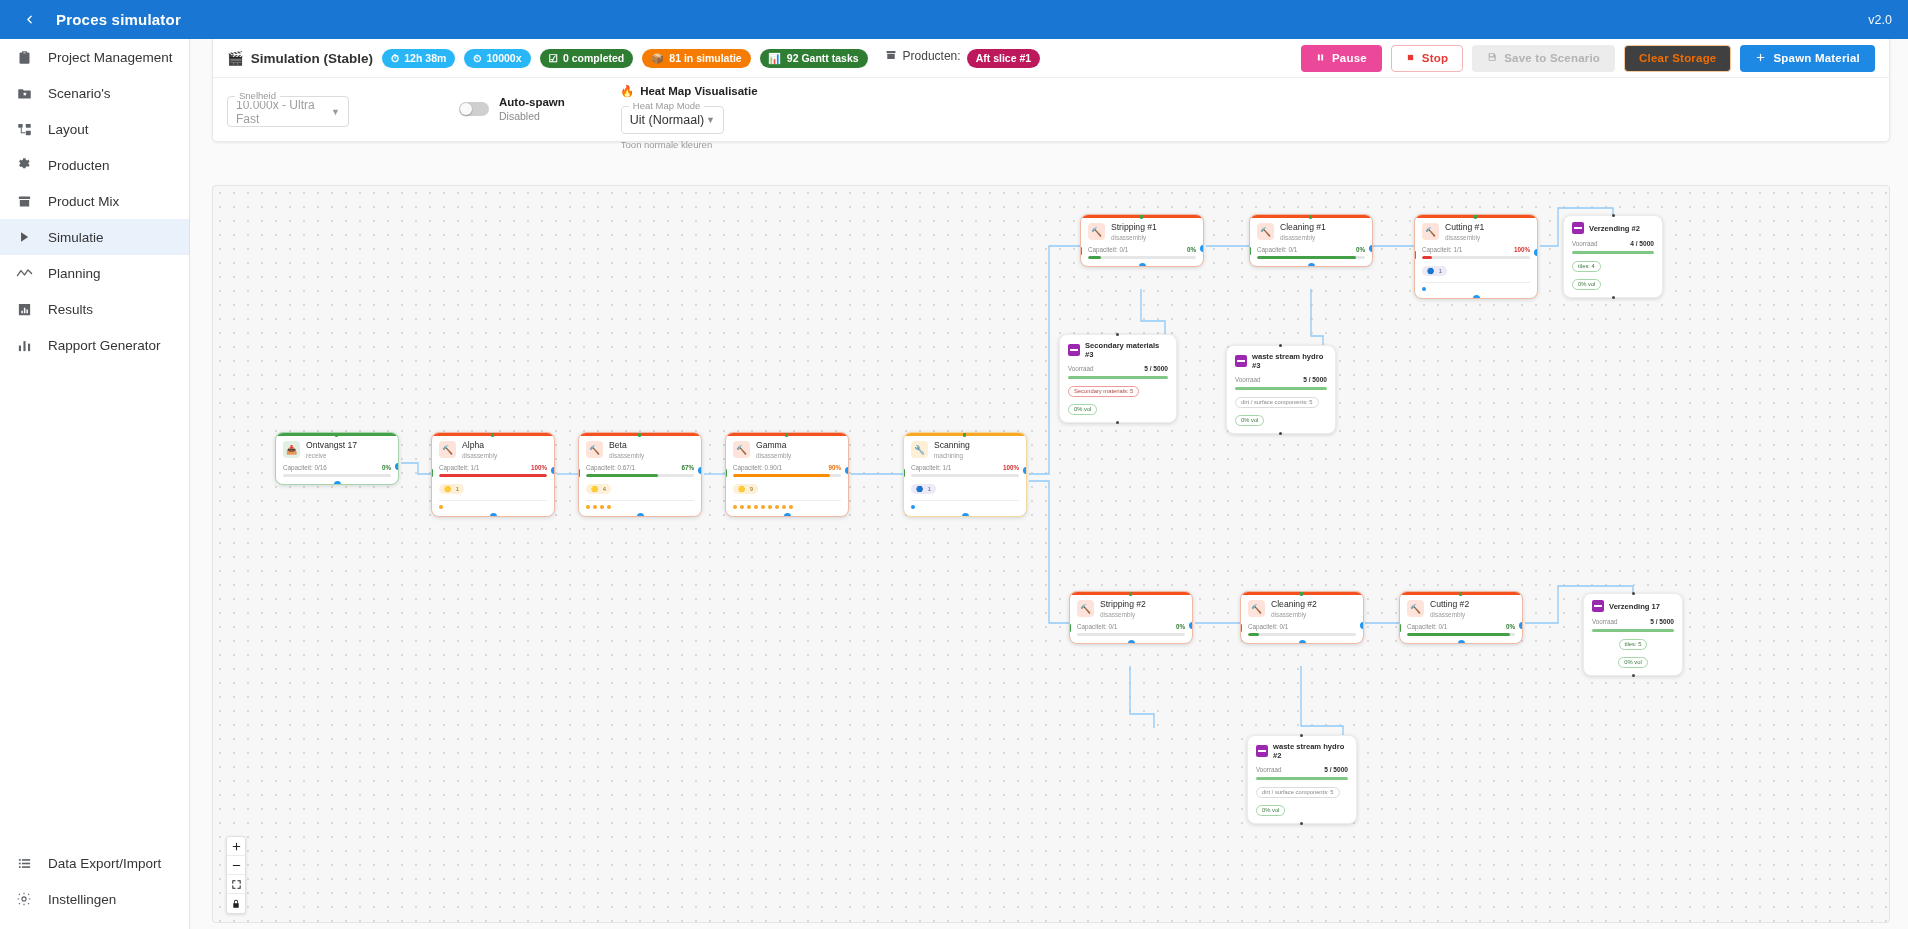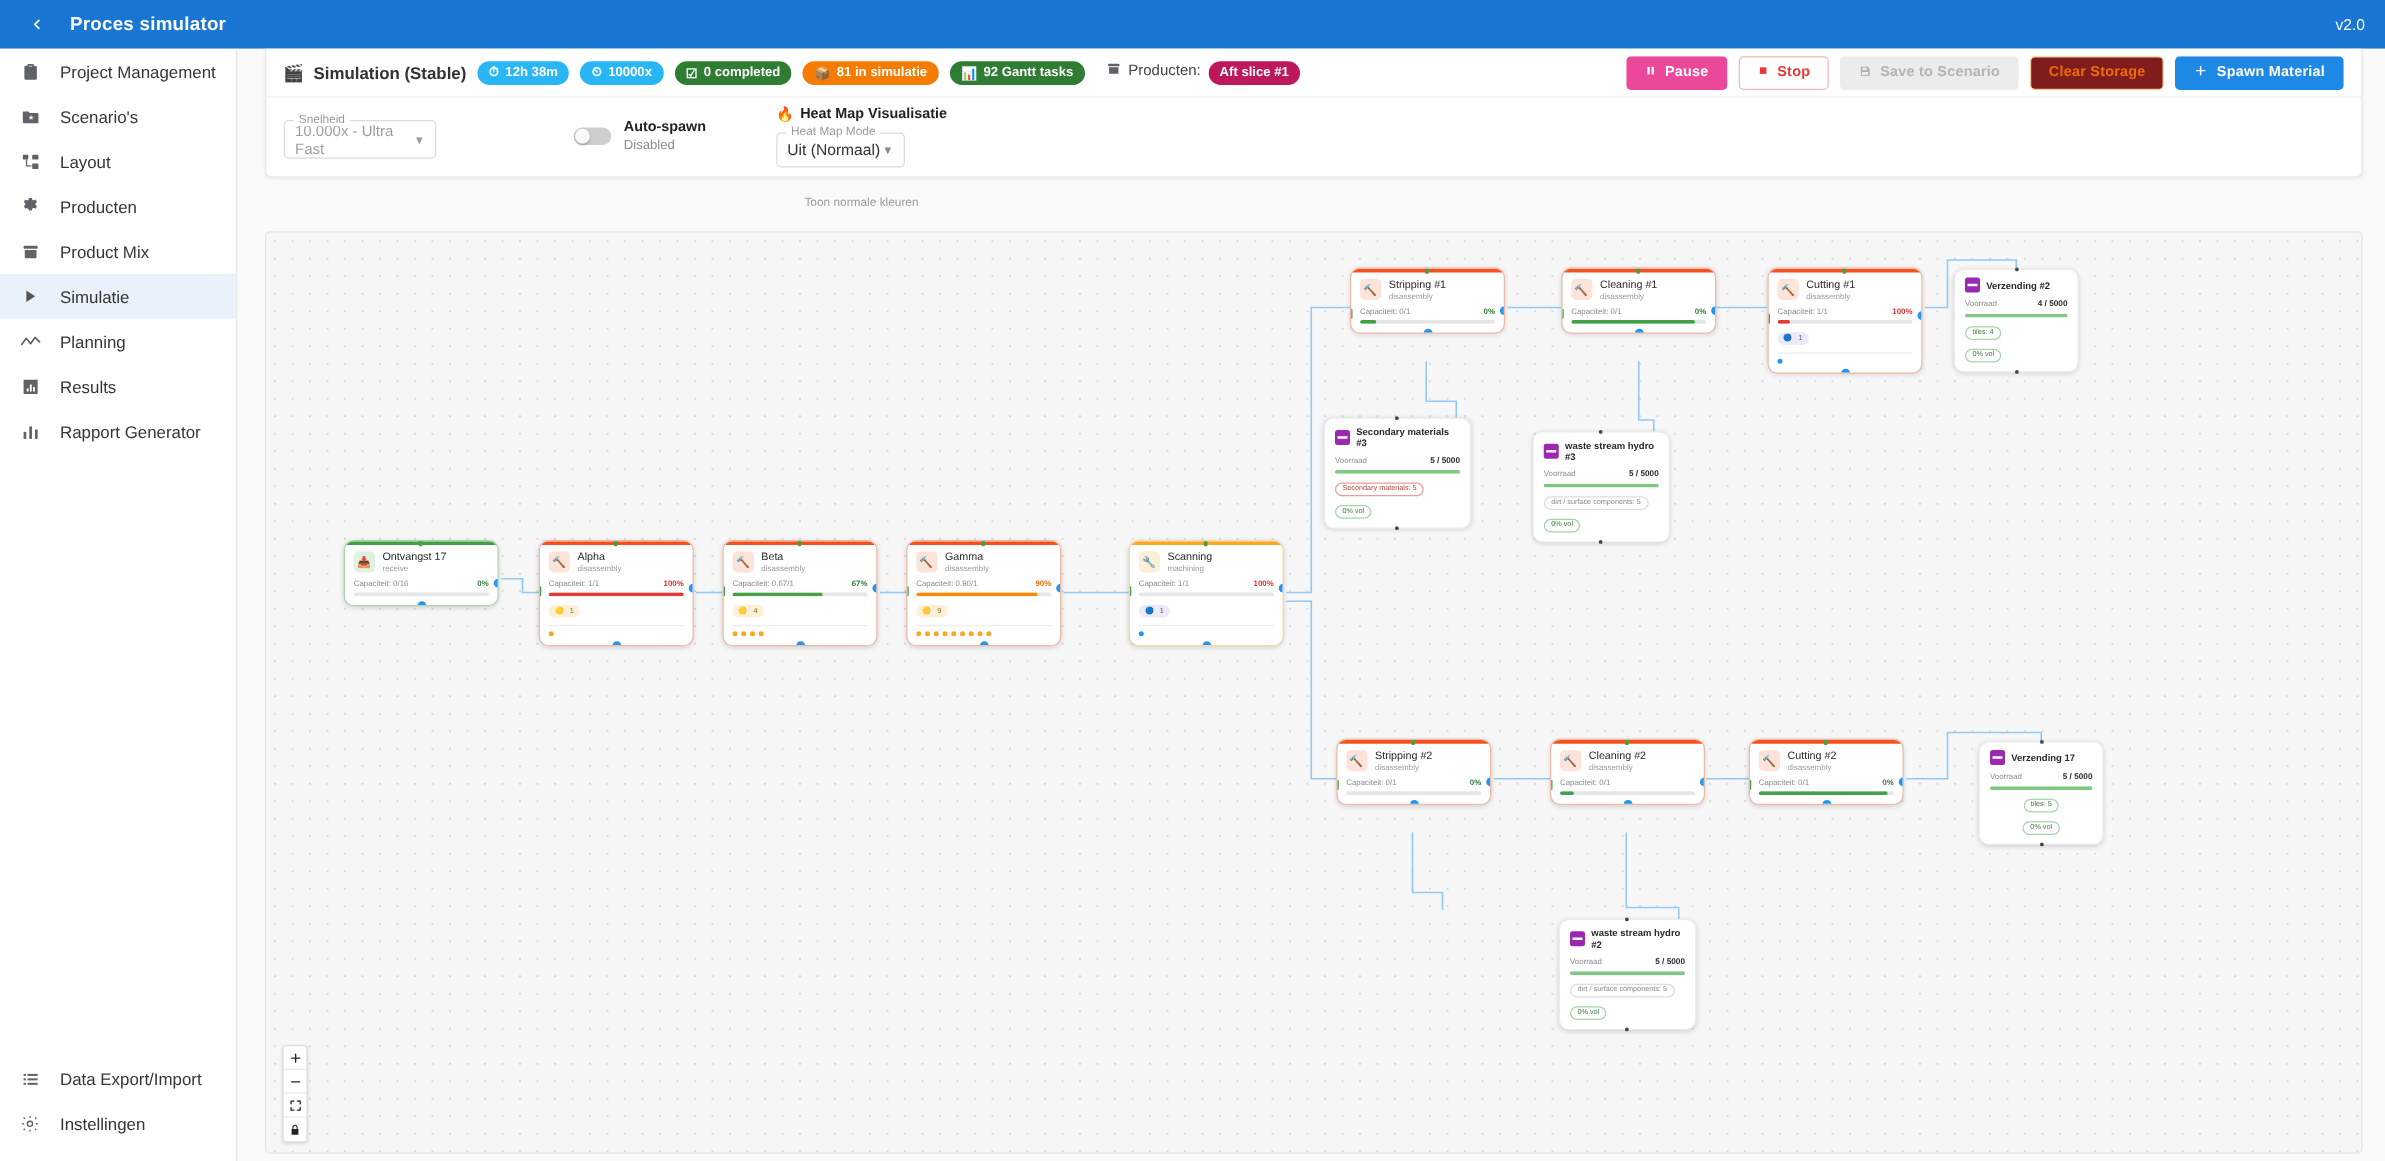--- a/index.html
+++ b/index.html
@@ -61,21 +61,21 @@
   .btnbar { margin-left: auto; display: flex; align-items: center; gap: 9px; }
   .btn {
     display: inline-flex; align-items: center; justify-content: center; gap: 7px;
     height: 27px; padding: 0 14px; border-radius: 4px;
     font-size: 11.5px; font-weight: bold; cursor: pointer; border: 1px solid transparent;
     letter-spacing: .2px;
   }
   .btn.filled-orange { background: #ec4899; color: #fff; }
   .btn.out-red { border-color: #f3b5b5; color: #e53935; background: #fff; }
   .btn.disabled { background: #ececec; color: #b3b3b3; cursor: default; }
-  .btn.out-orange { border-color: #f6c89a; color: #ef6c00; background: #7f1d1d; }
+  .btn.out-orange { border-color: #f6c89a; color: #ef6c00; background: #404040; }
   .btn.filled-blue { background: #1e88e5; color: #fff; }
 
   .toolrow2 { display: flex; align-items: flex-start; padding: 6px 14px 0 14px; gap: 0; border-top: 1px solid #eee; height: 64px; }
   .field {
     position: relative; width: 122px; height: 31px; border: 1px solid #dcdcdc; border-radius: 4px;
     display: flex; align-items: center; padding: 0 8px; color: #9e9e9e; font-size: 12px; margin-top: 12px;
   }
   .field .flabel {
     position: absolute; top: -7px; left: 7px; background: #fff; padding: 0 4px; font-size: 9.5px; color: #9a9a9a;
   }
@@ -85,21 +85,21 @@
   .switch .knob { position: absolute; left: 1px; top: 1px; width: 12px; height: 12px; border-radius: 50%; background: #fafafa; box-shadow: 0 1px 2px rgba(0,0,0,.3);}
   .spawn-txt .t1 { font-size: 11.5px; font-weight: bold; color: #222; }
   .spawn-txt .t2 { font-size: 10.5px; color: #8a8a8a; margin-top: 2px; }
   .heatblock { margin-left: 56px; }
   .heat-title { display: flex; align-items: center; gap: 5px; font-size: 11.5px; font-weight: bold; color: #222; }
   .heatfield {
     position: relative; width: 103px; height: 28px; margin-top: 8px; border: 1px solid #dcdcdc; border-radius: 4px;
     display: flex; align-items: center; padding: 0 8px; color: #313131; font-size: 12.5px;
   }
   .heatfield .flabel { position: absolute; top: -7px; left: 7px; background: #fff; padding: 0 4px; font-size: 9.5px; color: #9a9a9a; }
-  .heat-note { font-size: 9.5px; color: #9a9a9a; margin-top: 23px; text-align: center; }
+  .heat-note { font-size: 9.5px; color: #9a9a9a; margin-top: 5px; }
 
   
   .canvas {
     position: absolute; left: 212px; top: 185px; width: 1678px; height: 738px;
     background-color: #f7f7f7;
     background-image: radial-gradient(#d8d8d8 1px, transparent 1px);
     background-size: 14px 14px;
     border: 1px solid #e4e4e4; border-radius: 4px;
     overflow: hidden;
   }

